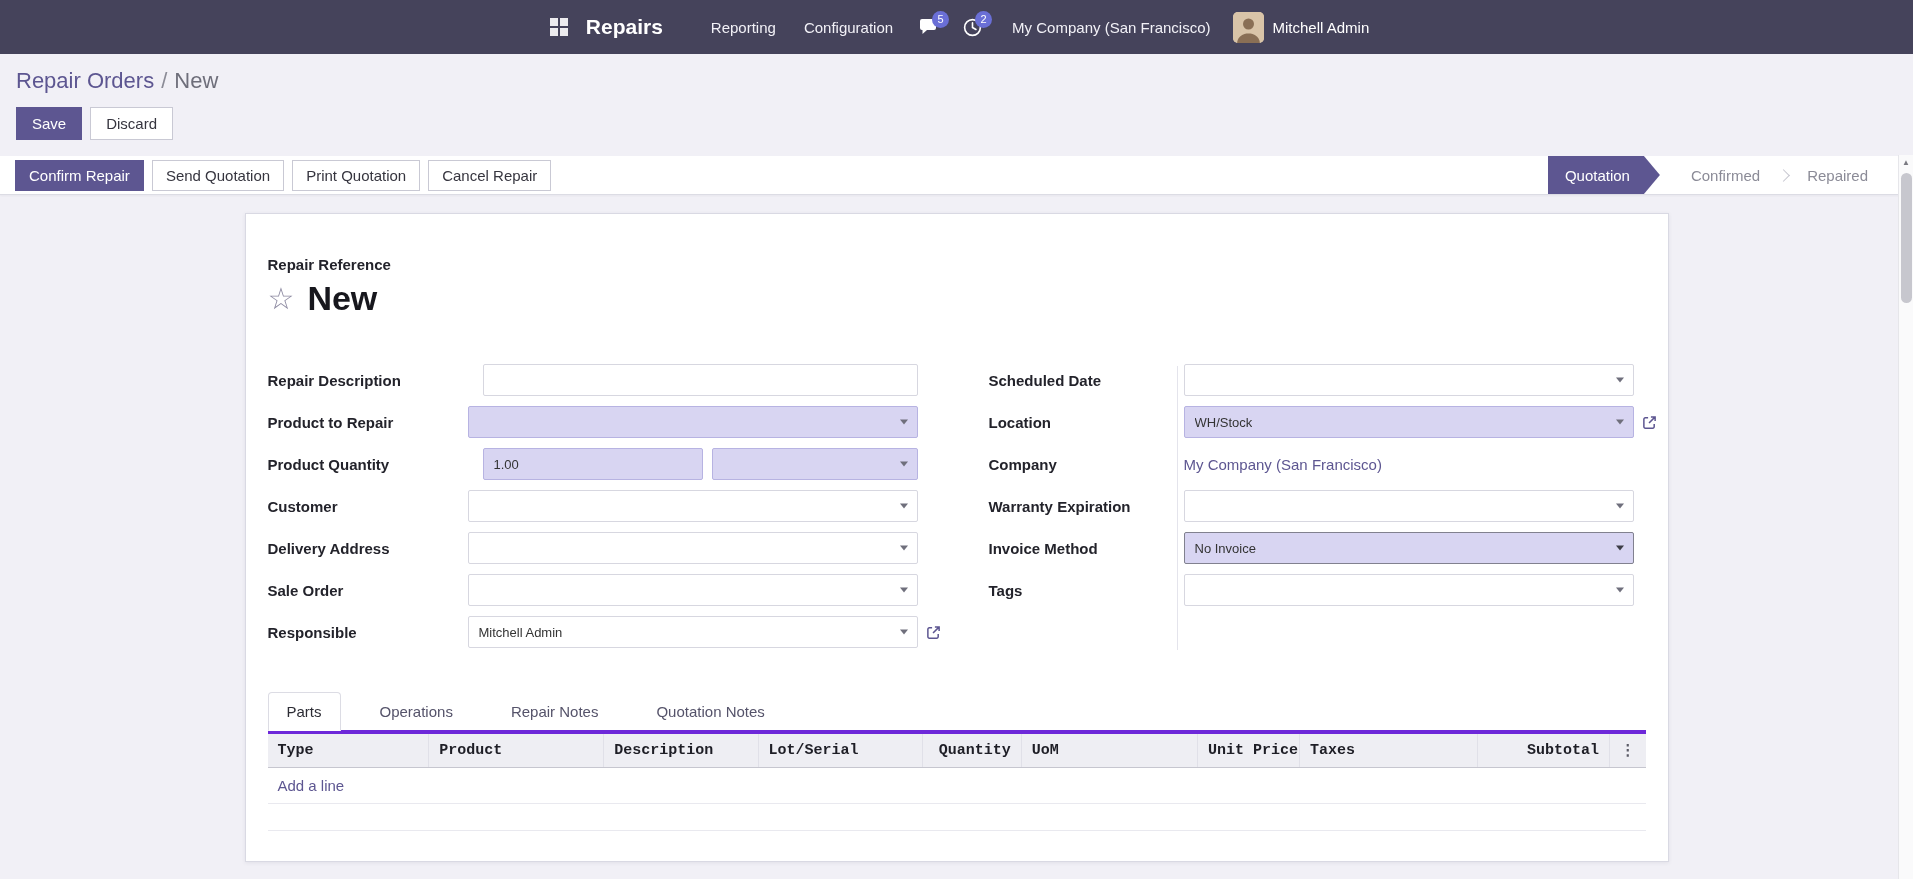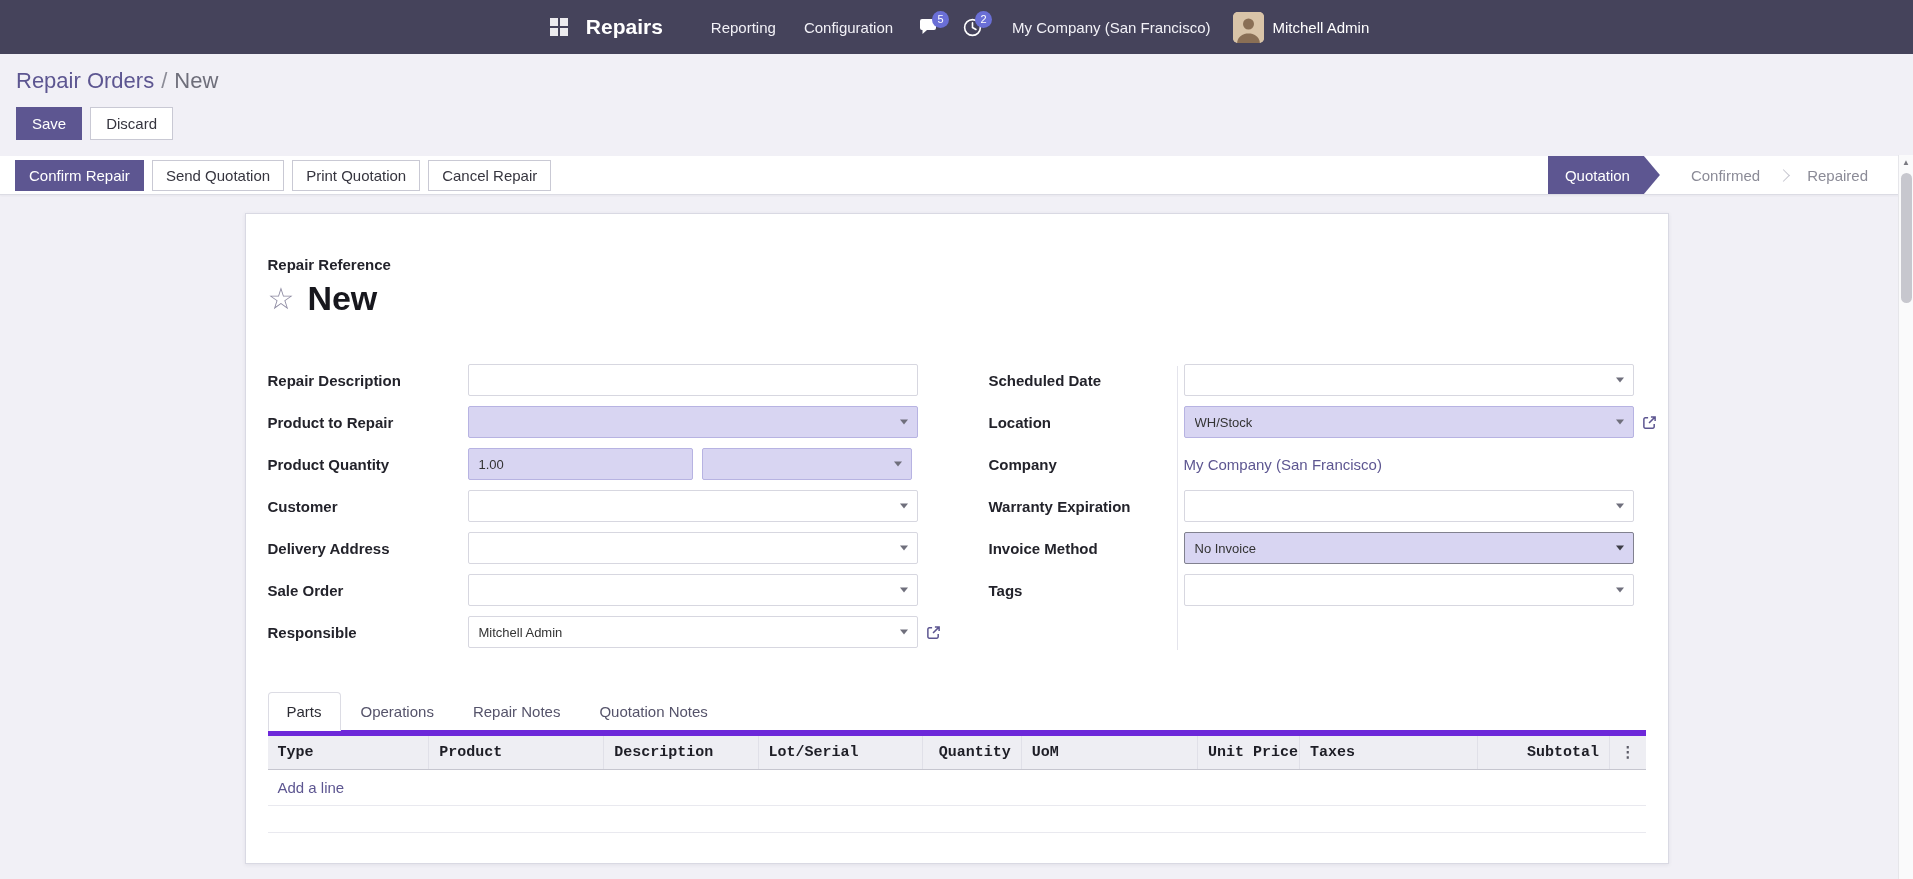--- a/index.html
+++ b/index.html
@@ -86,38 +86,38 @@
   .frow { display: flex; align-items: center; min-height: 32px; margin-bottom: 10px; }
   .flabel { width: 200px; flex-shrink: 0; font-weight: bold; color: #23232b; font-size: 15px; }
   .group-right .flabel { width: 195px; }
   .fwidget { width: 450px; display: flex; align-items: center; gap: 9px; }
 
   .o-input {
     width: 450px; height: 32px; border: 1px solid #d7d7e0; background: #fff;
     border-radius: 2px; font-size: 13px; color: #333; font-family: inherit;
     padding: 0 10px; display: flex; align-items: center;
   }
-  input.o-input { display: block; }
+  input.o-input { display: block; margin-left: 15px; }
   .o-dd { position: relative; padding-right: 28px; cursor: pointer; }
   .o-dd .val { overflow: hidden; white-space: nowrap; }
   .caret {
     position: absolute; right: 9px; top: 50%; transform: translateY(-50%);
     width: 0; height: 0; border-left: 4.5px solid transparent;
     border-right: 4.5px solid transparent; border-top: 5.5px solid #6f6f7c;
   }
   .required { background: var(--required-bg, #d8d5f2); border-color: #b7b3e2; }
   .o-select { border: 1px solid #81818f; cursor: pointer; }
   .o-select .caret { border-top-color: #3c3c46; }
   .qty-input { width: 225px; }
   .uom-dd { width: 210px; }
   .ext-link { color: var(--primary, #5d5691); margin-left: 8px; cursor: pointer; display: flex; }
   .company-value { color: var(--link, #5d5691); font-size: 15px; cursor: pointer; }
 
   
-  .tabs { display: flex; gap: 1px; border-bottom: 6px solid #6d28d9; margin-top: 34px; align-items: flex-end; }
+  .tabs { display: flex; gap: 20px; border-bottom: 4px solid #6d28d9; margin-top: 34px; align-items: flex-end; }
   .tab {
     padding: 10px 18px; font-size: 15px; color: #55536a; cursor: pointer;
     border: 1px solid transparent; margin-bottom: -1px;
     border-top-left-radius: 4px; border-top-right-radius: 4px;
   }
   .tab.active { background: #fff; border-color: #dcdce4; border-bottom-color: #fff; color: #2c2c34; }
 
   
   table.parts { width: 100%; border-collapse: collapse; table-layout: fixed; }
   table.parts thead th {

